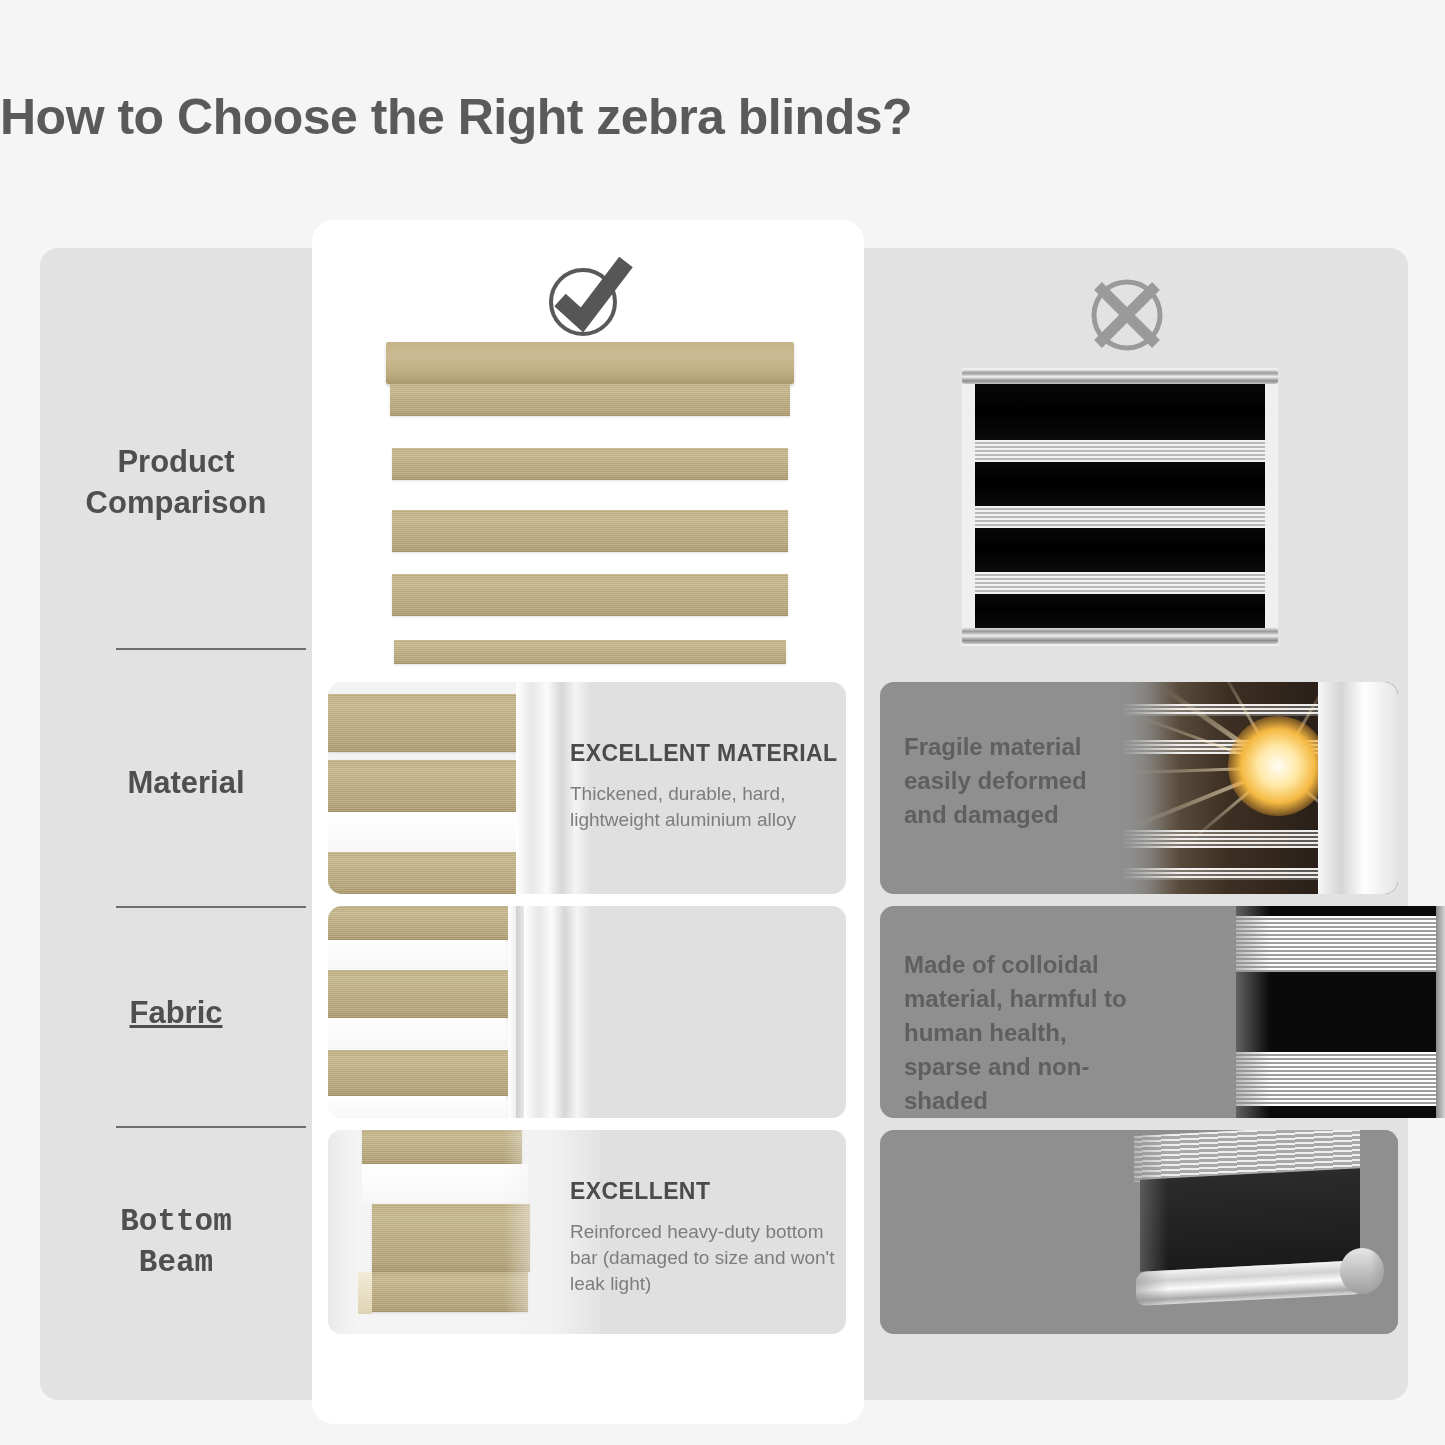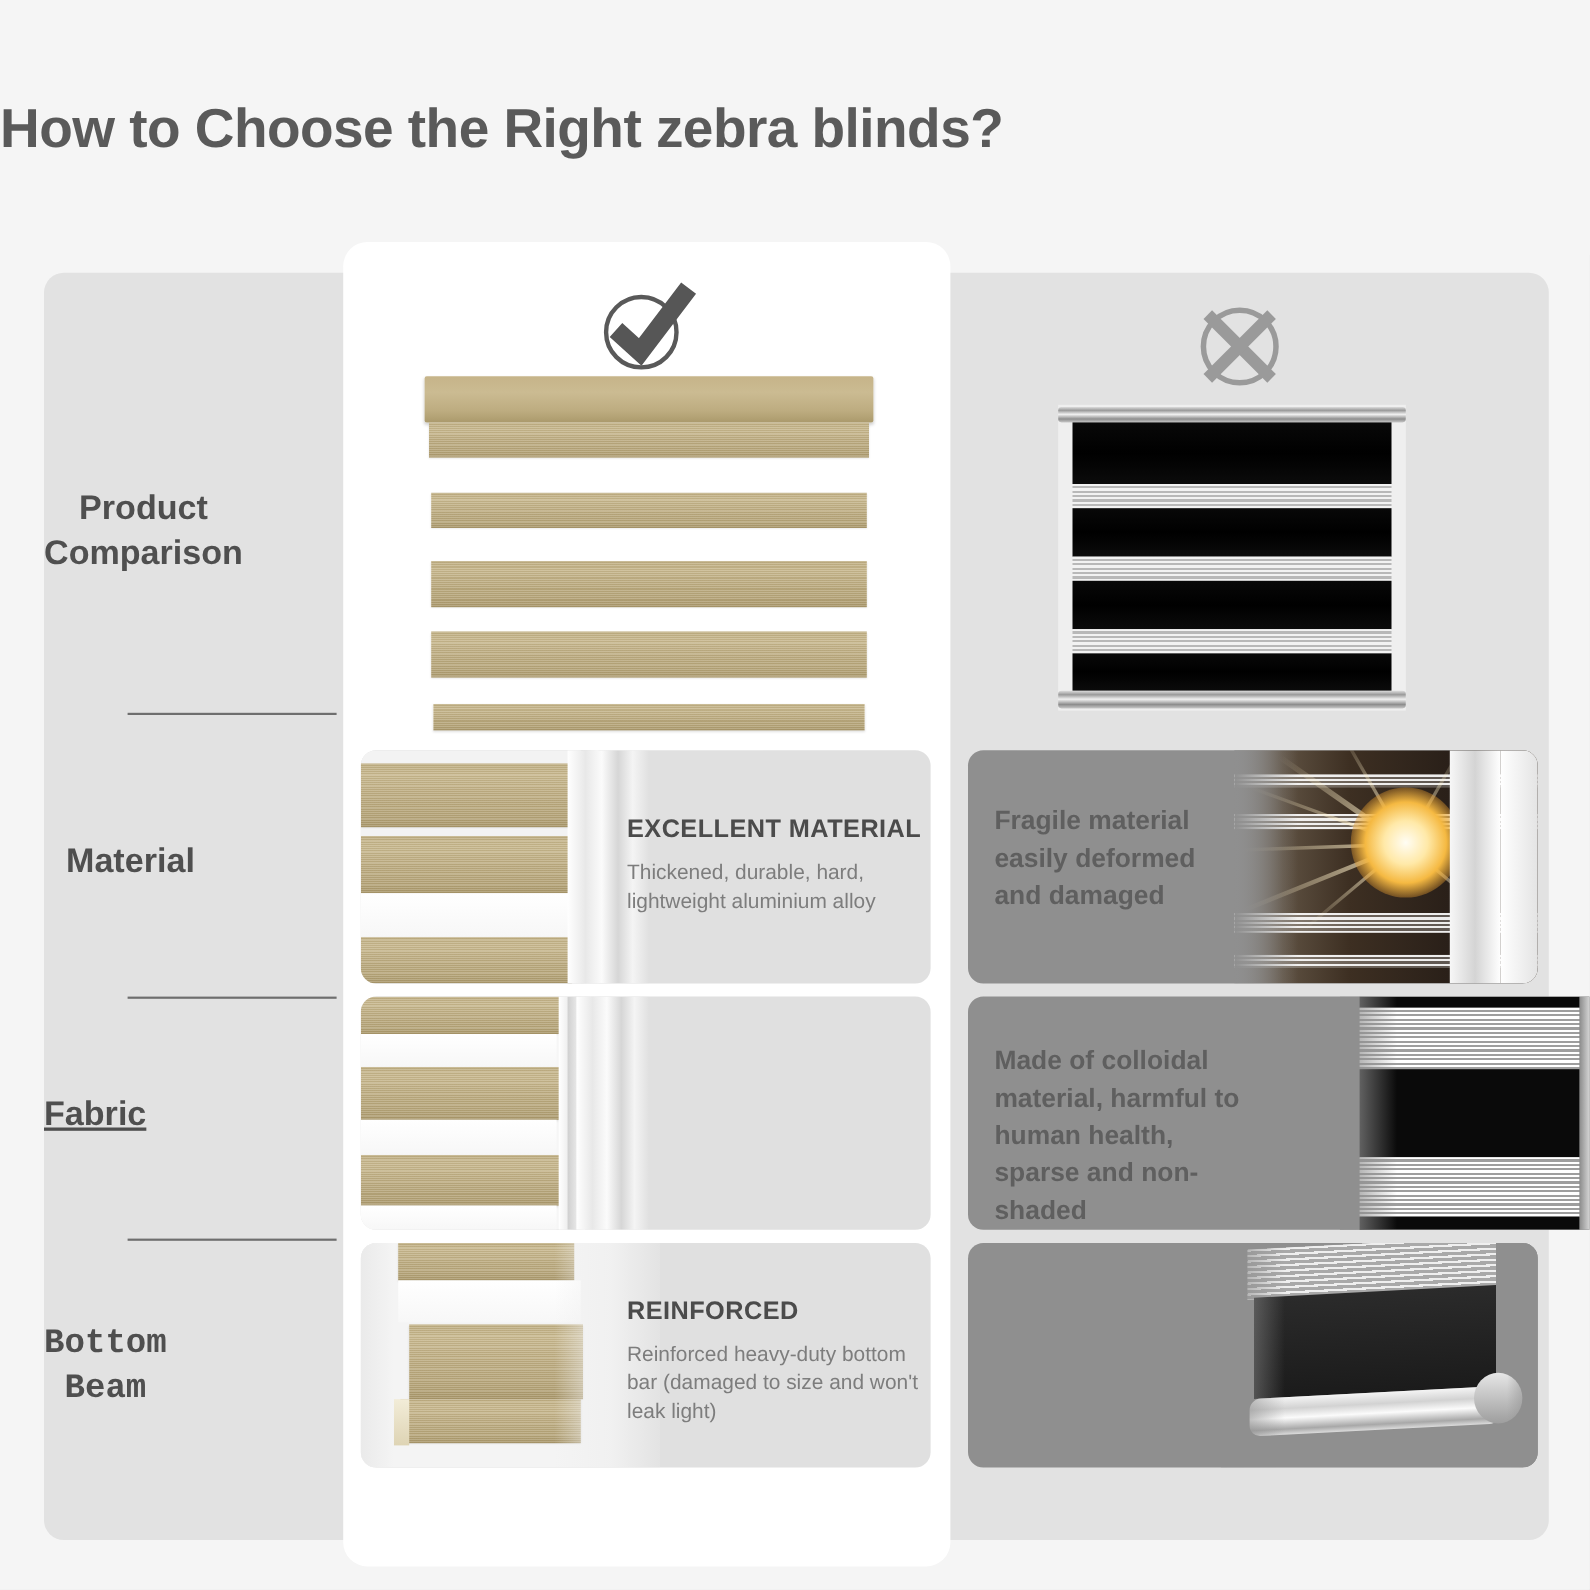--- a/index.html
+++ b/index.html
@@ -22,21 +22,21 @@
   .board {
     position: absolute; left: 40px; top: 248px;
     width: 1368px; height: 1152px;
     background: #e2e2e2; border-radius: 18px;
   }
 
   
   .labels { position: absolute; left: 40px; top: 248px; width: 272px; height: 1152px; }
   .label-cell {
     position: absolute; left: 0; width: 272px;
-    display: flex; align-items: center; 
+    display: flex; align-items: center; justify-content: center;
     text-align: center;
     font-size: 31px; font-weight: bold; color: #4f4f4f; line-height: 1.32;
   }
   .divider {
     position: absolute; left: 76px; width: 190px; height: 2px; background: #6e6e6e;
   }
 
   
   .good-card {
     position: absolute; left: 312px; top: 220px;
@@ -288,21 +288,21 @@
       <div style="position:absolute;inset:0;background:#f4f4f4;"></div>
       <div class="slat" style="top:0px;height:34px;left:34px;width:160px;"></div>
       <div class="sheer-white" style="top:34px;height:38px;left:34px;width:166px;"></div>
       <div class="slat" style="top:74px;height:68px;left:44px;width:158px;"></div>
       <div class="slat" style="top:142px;height:40px;left:36px;width:164px;"></div>
       <div style="position:absolute;left:30px;top:142px;width:14px;height:42px;background:linear-gradient(180deg,#f2ecd8,#ded4b4);"></div>
       <div style="position:absolute;left:0;top:0;width:30px;height:100%;background:linear-gradient(90deg,#eaeaea,#f4f4f4);"></div>
       <div style="position:absolute;right:0;top:0;width:96px;height:100%;background:linear-gradient(90deg,rgba(244,244,244,0) 0%,rgba(240,240,240,0.92) 55%,#e3e3e3 100%);"></div>
     </div>
     <div class="feat-text" style="left:242px;top:48px;width:280px;">
-      <div class="feat-head">REINFORCED</div>
+      <div class="feat-head">EXCELLENT</div>
       <div class="feat-body">Reinforced heavy-duty bottom bar (damaged to size and won't leak light)</div>
     </div>
   </div>
 
   <div class="feature feature-bad" style="left:880px;top:1130px;width:518px;height:204px;">
     <div class="badbeam" style="width:288px;">
       <div style="position:absolute;inset:0;background:#8f8f8f;"></div>
       <div class="bb-pleats" style="top:0px;height:46px;left:24px;width:226px;transform:skewY(-3deg);"></div>
       <div class="bb-panel" style="top:44px;left:30px;width:220px;height:92px;transform:skewY(-3deg);"></div>
       <div class="bb-rail" style="top:136px;left:26px;width:228px;height:34px;transform:skewY(-3deg);"></div>

